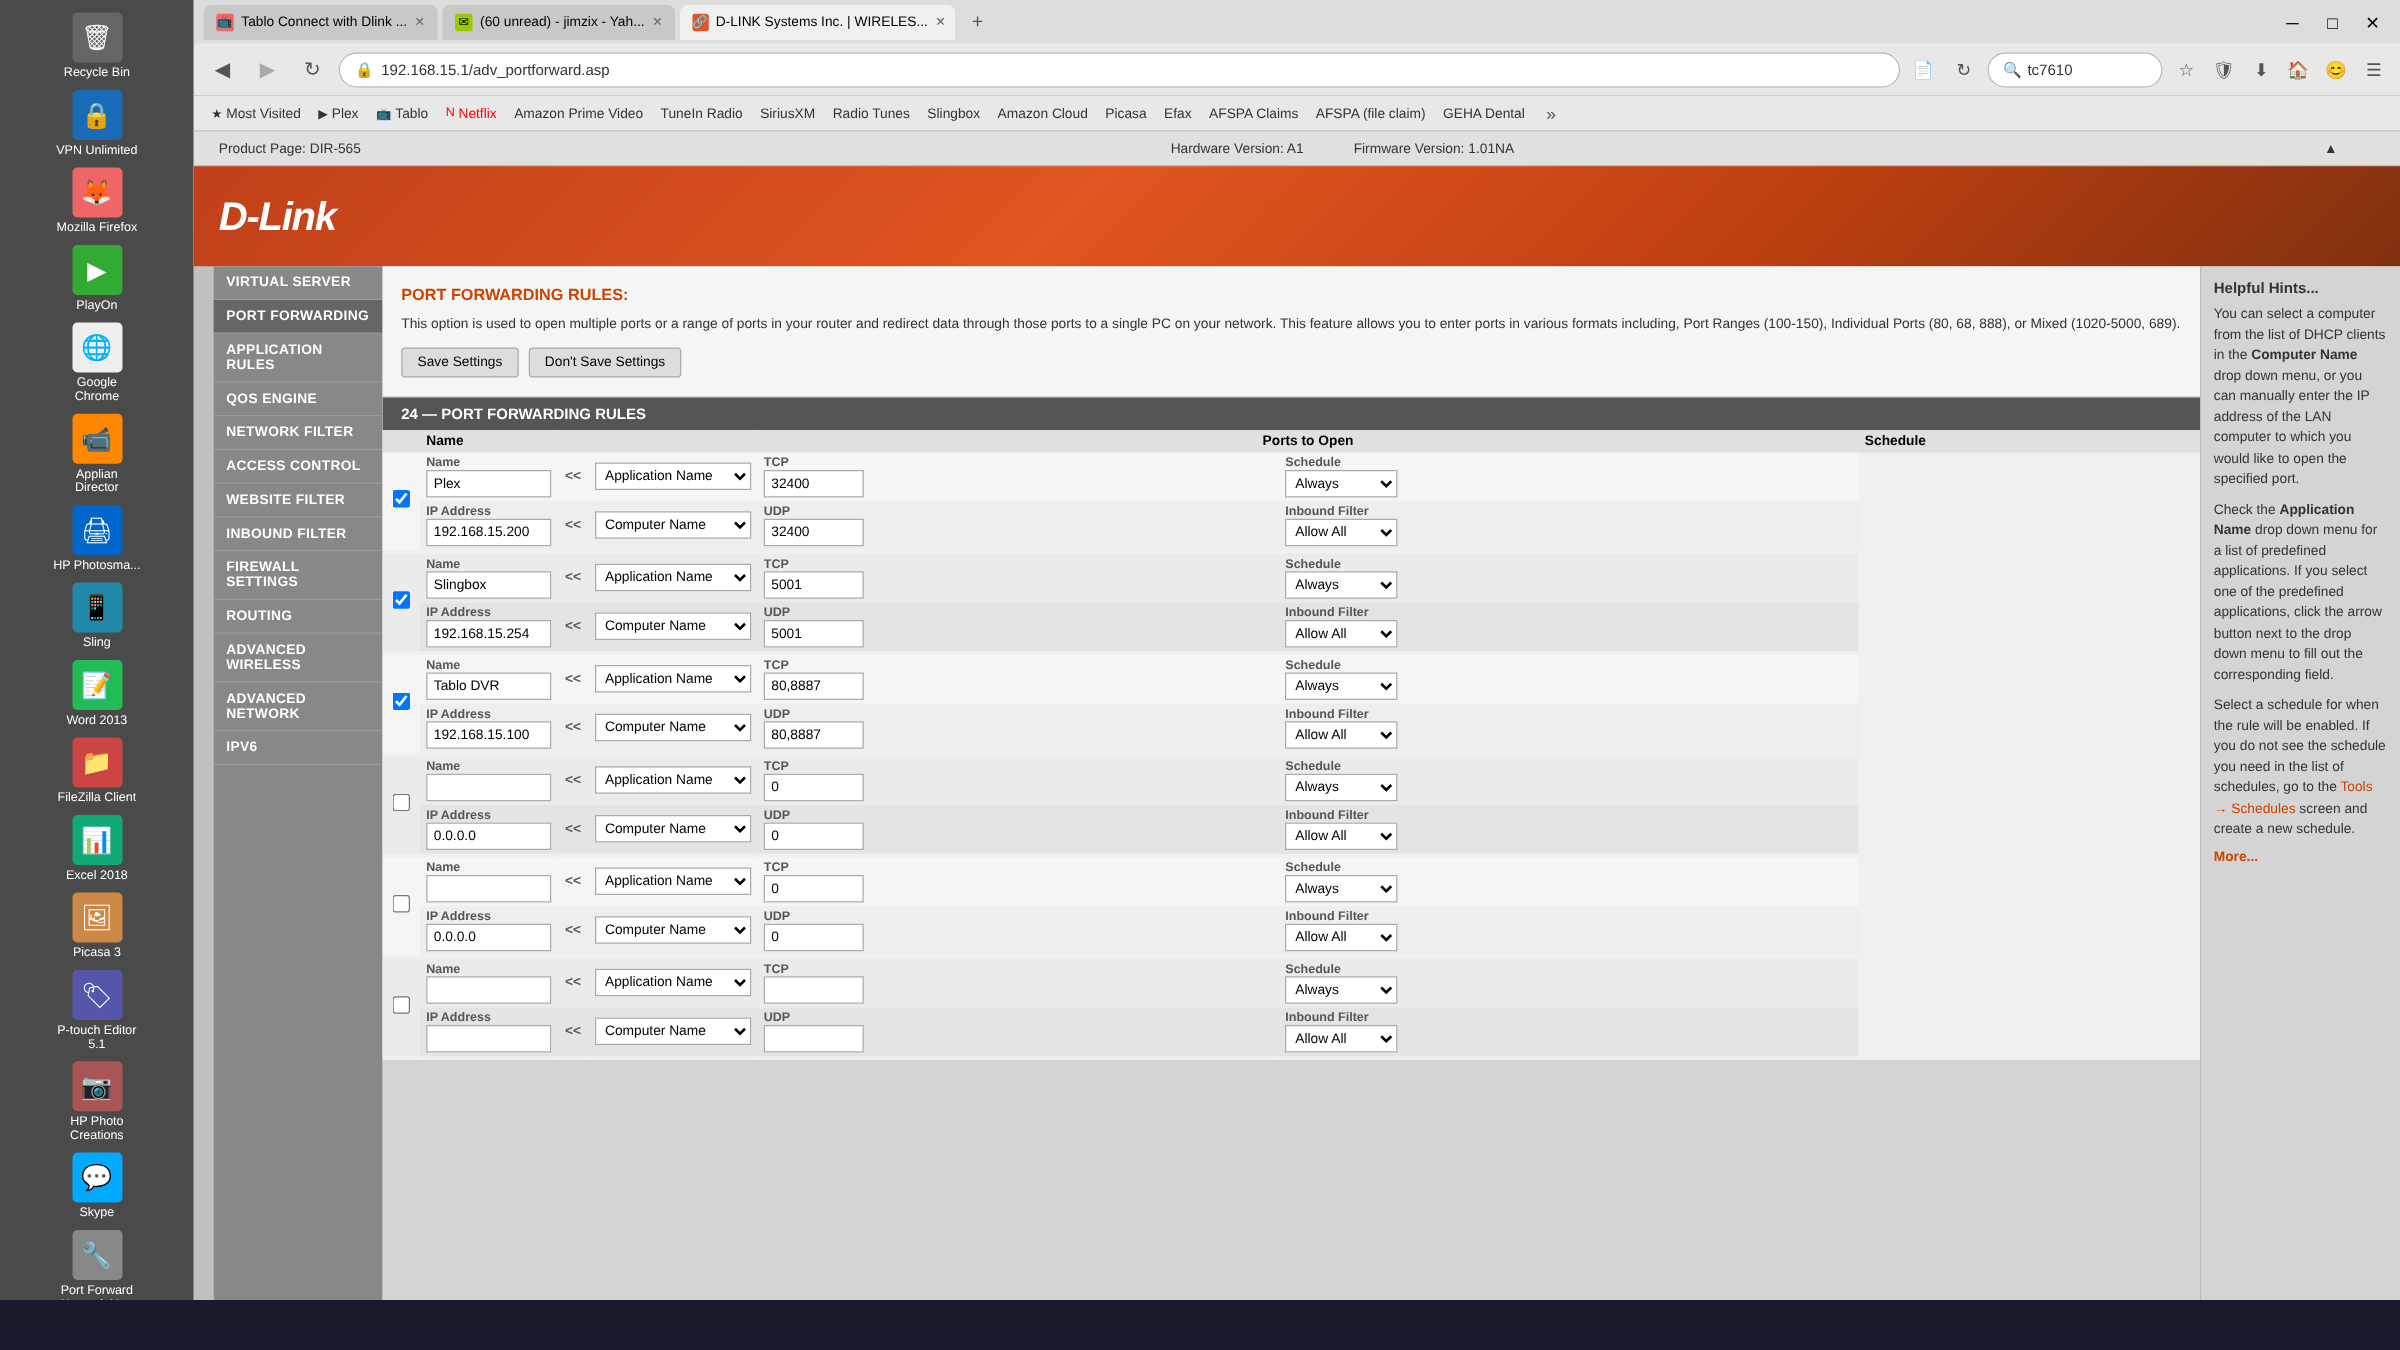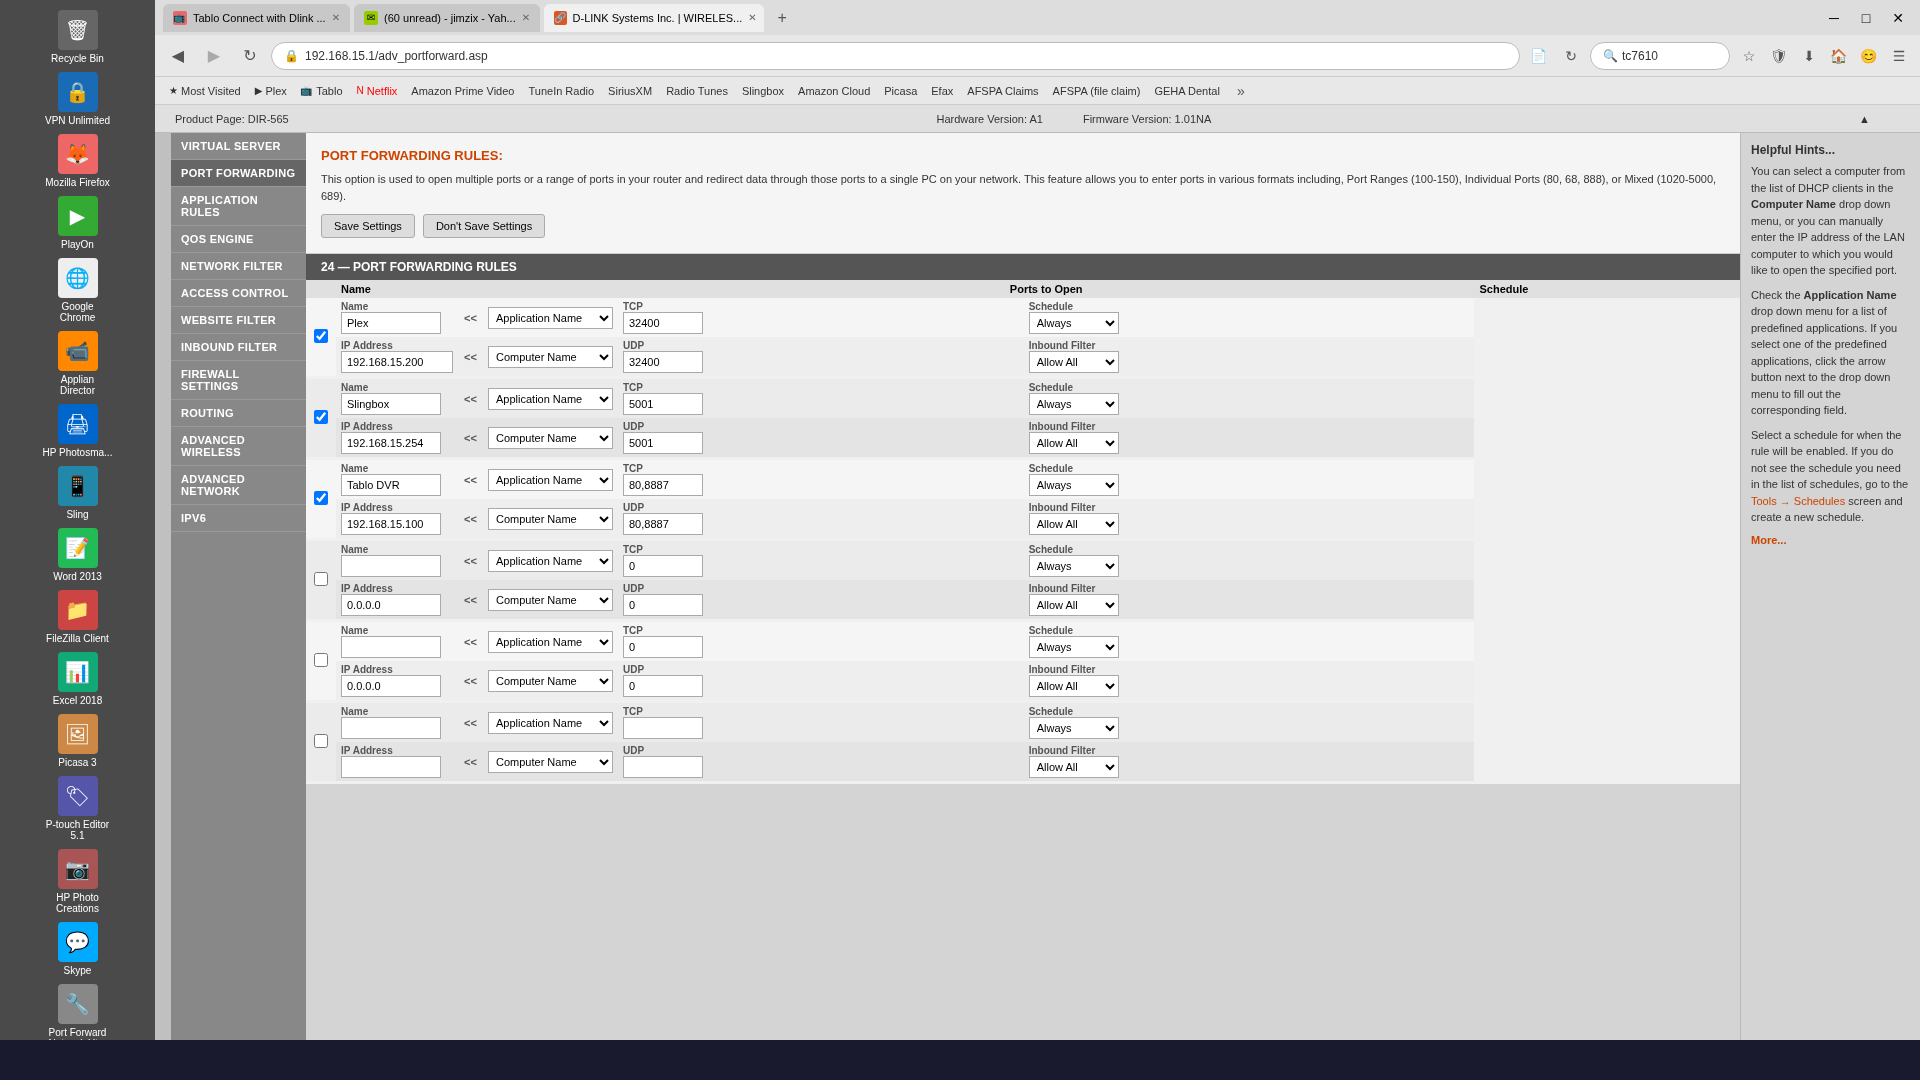--- a/index.html
+++ b/index.html
@@ -60,21 +60,21 @@
 
     
     .sidebar { width: 135px; background: #888; display: flex; flex-direction: column; }
     .sidebar-item { padding: 7px 10px; color: white; font-size: 11px; cursor: pointer; border-bottom: 1px solid #999; font-weight: bold; letter-spacing: 0.3px; }
     .sidebar-item.active { background: #666; }
 
     
     .content-area { flex: 1; background: #d4d4d4; overflow-y: auto; padding: 0; }
 
     
-    .right-panel { width: 180px; background: #d4d4d4; padding: 10px; font-size: 11px; color: #333; border-left: 1px solid #bbb; overflow-y: auto; }
+    .right-panel { width: 160px; background: #d4d4d4; padding: 10px; font-size: 11px; color: #333; border-left: 1px solid #bbb; overflow-y: auto; }
 
     
     .pf-description { background: #f5f5f5; margin: 0; padding: 15px; border-bottom: 1px solid #ccc; }
     .pf-title { color: #cc4400; font-weight: bold; font-size: 13px; margin-bottom: 8px; }
     .pf-text { font-size: 11px; color: #333; line-height: 1.5; margin-bottom: 10px; }
     .pf-buttons { display: flex; gap: 8px; }
     .pf-btn { padding: 5px 12px; background: #ddd; border: 1px solid #aaa; border-radius: 3px; cursor: pointer; font-size: 11px; }
 
     .pf-rules-header { background: #555; color: white; padding: 6px 15px; font-weight: bold; font-size: 12px; }
 
@@ -278,20 +278,23 @@
 
   <div class="page-content">
 
     <div class="router-product-bar">
       <span>Product Page: DIR-565</span>
       <span style="margin-left:auto; margin-right:40px;">Hardware Version: A1</span>
       <span>Firmware Version: 1.01NA</span>
       <span style="margin-left:auto;">▲</span>
     </div>
 
+    <div class="router-header">
+      <div class="dlink-logo">D-Link</div>
+    </div>
 
 
     <div class="main-layout">
 
       <div class="sidebar">
         <div class="sidebar-item">
           <span>VIRTUAL SERVER</span>
         </div>
         <div class="sidebar-item active">
           <span>PORT FORWARDING</span>
@@ -381,21 +384,21 @@
     <td style="padding:2px 5px;">
       <div style="font-size:10px; font-weight:bold; color:#555;">Schedule</div>
       <select style="width:90px;">
         <option>Always</option>
       </select>
     </td>
   </tr>
               <tr style="background: rgb(238, 238, 238);">
     <td class="col-name">
       <div style="font-size:10px; font-weight:bold; color:#555;">IP Address</div>
-      <input type="text" value="192.168.15.200" style="width: 112px;">
+      <input type="text" value="192.168.15.200" style="width: 100px;">
     </td>
     <td class="col-arrow" style="text-align:center; font-weight:bold; font-size:11px; vertical-align:middle;">&lt;&lt;</td>
     <td class="col-appname">
       <select style="width:125px;">
         <option>Computer Name</option>
       </select>
     </td>
     <td style="padding:2px 5px;">
       <div style="font-size:10px; font-weight:bold; color:#555;">UDP</div>
       <input type="text" value="32400" style="width: 80px;">

